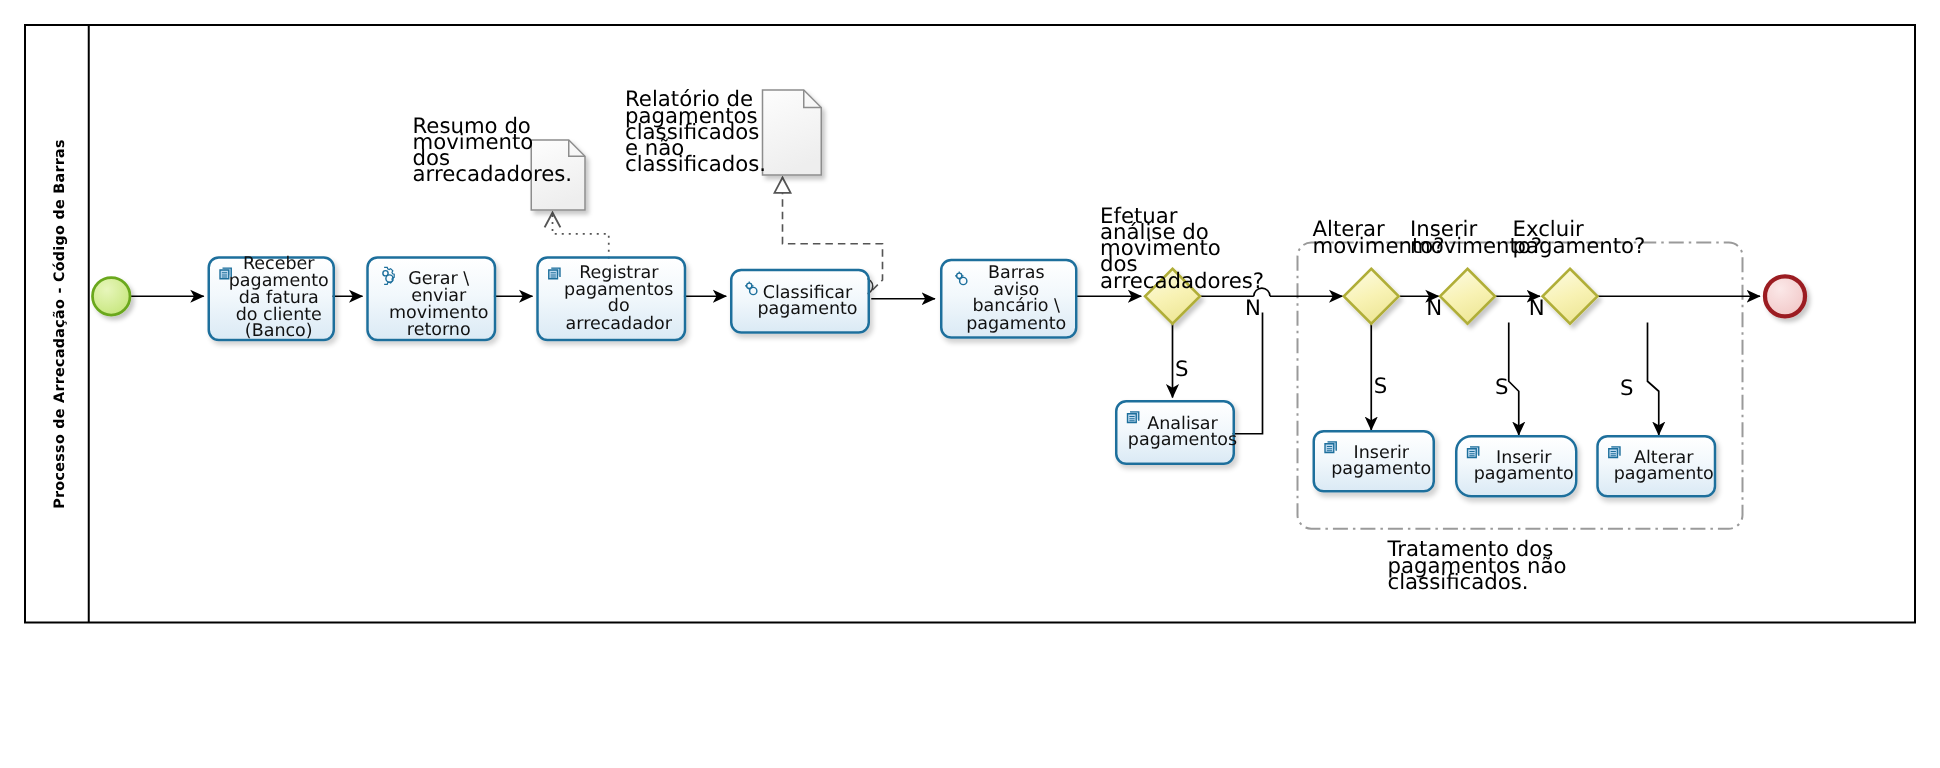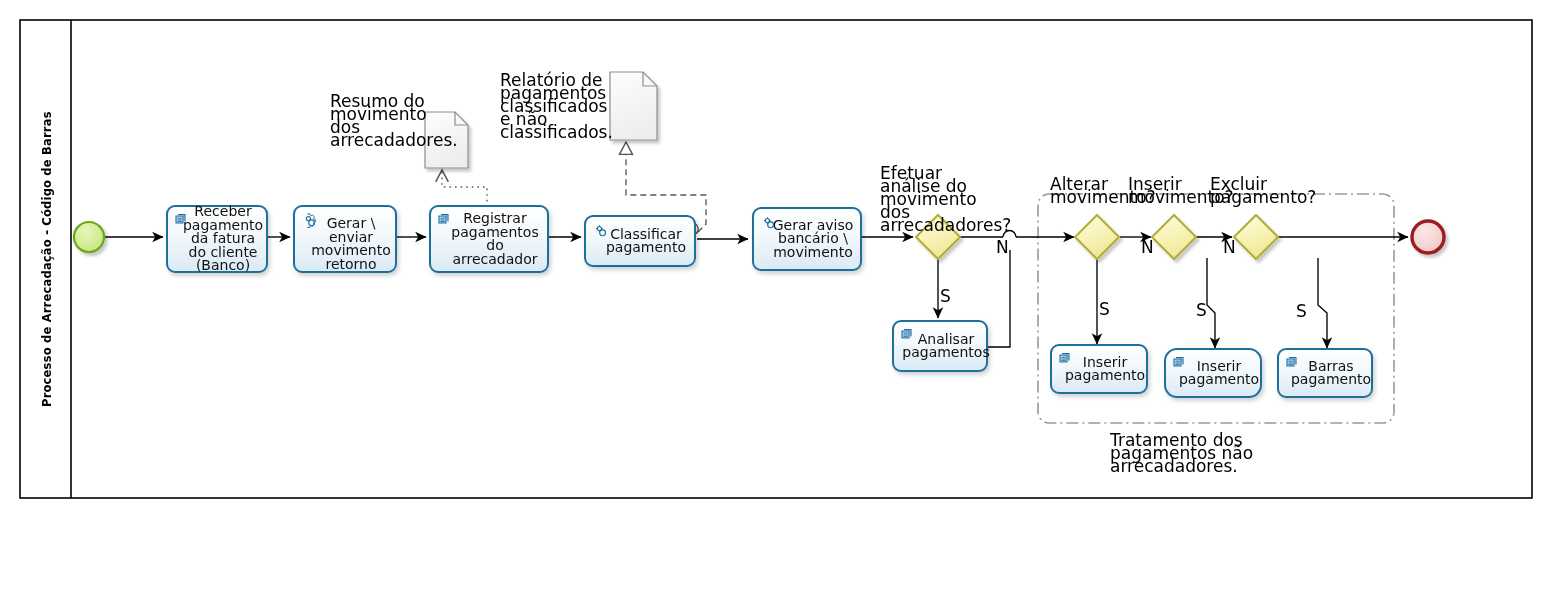--- a/index.html
+++ b/index.html
@@ -189,21 +189,21 @@
 </div>
 
 <div class="task" style="left:752px;top:207px;width:106px;height:60px;">
   <span class="ticon">
     <svg width="16" height="15" viewBox="0 0 16 15">
       <circle cx="6.4" cy="5.6" r="2.1" fill="none" stroke="#1d6f9c" stroke-width="1.15"></circle>
       <circle cx="9.6" cy="9.8" r="2.9" fill="none" stroke="#1d6f9c" stroke-width="1.15"></circle>
       <path d="M6.4,2.2 v1.3 M6.4,7.7 v1.3 M3,5.6 h1.3 M8.5,5.6 h1.3" stroke="#1d6f9c" stroke-width="1"></path>
     </svg>
   </span>
-  <span class="tt">Gerar aviso bancário \ movimento</span>
+  <span class="tt">Barras aviso bancário \ pagamento</span>
 </div>
 
 <div class="task" style="left:892px;top:320px;width:92px;height:48px;">
   <span class="ticon">
     <svg width="15" height="14" viewBox="0 0 15 14">
       <path d="M1,3 h7 v7 h-7 z M3,1.5 h7 v7" fill="#bcd9ef" stroke="#1d6f9c" stroke-width="1.1"></path>
       <path d="M2.5,5.2 h4.2 M2.5,7 h4.2 M2.5,8.6 h4.2" stroke="#1d6f9c" stroke-width="0.9"></path>
     </svg>
   </span>
   <span class="tt">Analisar pagamentos</span>
@@ -229,36 +229,36 @@
   <span class="tt">Inserir pagamento</span>
 </div>
 
 <div class="task" style="left:1277px;top:348px;width:92px;height:46px;">
   <span class="ticon">
     <svg width="15" height="14" viewBox="0 0 15 14">
       <path d="M1,3 h7 v7 h-7 z M3,1.5 h7 v7" fill="#bcd9ef" stroke="#1d6f9c" stroke-width="1.1"></path>
       <path d="M2.5,5.2 h4.2 M2.5,7 h4.2 M2.5,8.6 h4.2" stroke="#1d6f9c" stroke-width="0.9"></path>
     </svg>
   </span>
-  <span class="tt">Barras pagamento</span>
+  <span class="tt">Alterar pagamento</span>
 </div>
 
 <div class="lbl" style="left:330px;top:95px;width:95px;">Resumo do movimento dos arrecadadores.</div>
 
 <div class="lbl" style="left:500px;top:74px;width:110px;">Relatório de pagamentos classificados e não classificados.</div>
 
 <div class="lbl" style="left:880px;top:167px;width:116px;">Efetuar análise do movimento dos arrecadadores?</div>
 
 <div class="lbl" style="left:1050px;top:178px;width:94px;">Alterar movimento?</div>
 
 <div class="lbl" style="left:1128px;top:178px;width:92px;">Inserir movimento?</div>
 
 <div class="lbl" style="left:1210px;top:178px;width:92px;">Excluir pagamento?</div>
 
-<div class="lbl" style="left:1110px;top:434px;width:220px;">Tratamento dos pagamentos não arrecadadores.</div>
+<div class="lbl" style="left:1110px;top:434px;width:220px;">Tratamento dos pagamentos não classificados.</div>
 
 <div class="lbl" style="left:996px;top:241px;width:14px;">N</div>
 <div class="lbl" style="left:940px;top:290px;width:14px;">S</div>
 
 <div class="lbl" style="left:1099px;top:303px;width:14px;">S</div>
 
 <div class="lbl" style="left:1141px;top:241px;width:14px;">N</div>
 <div class="lbl" style="left:1196px;top:304px;width:14px;">S</div>
 
 <div class="lbl" style="left:1223px;top:241px;width:14px;">N</div>

